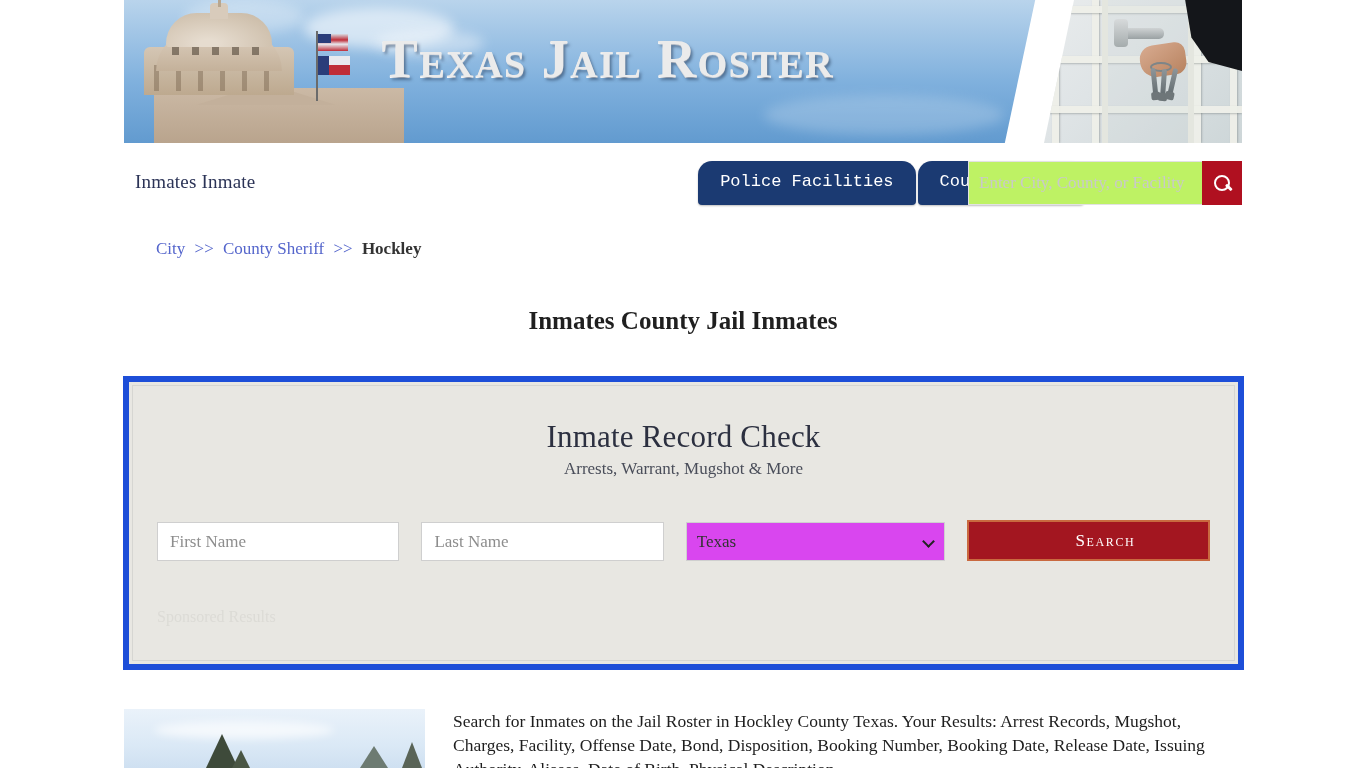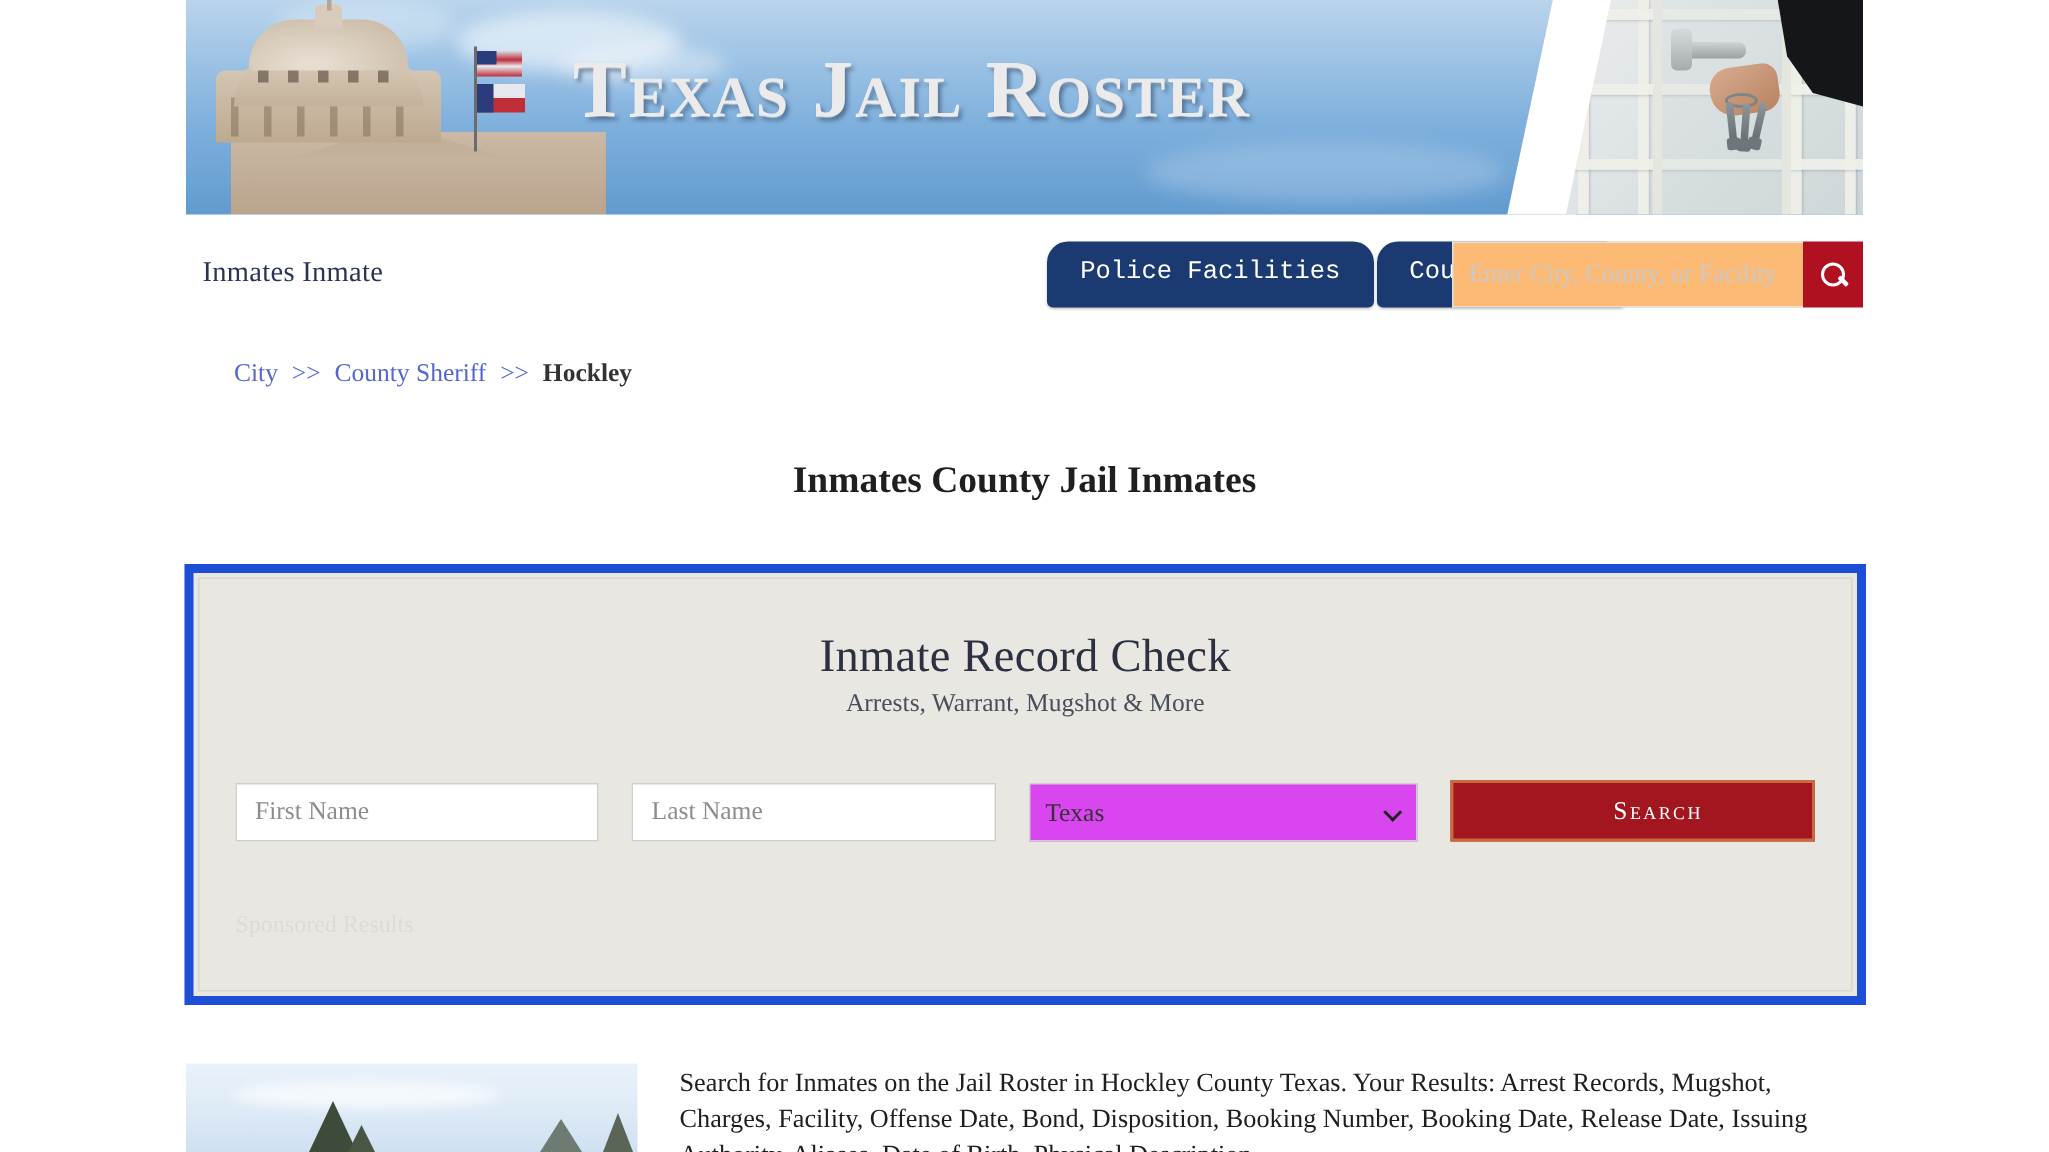--- a/index.html
+++ b/index.html
@@ -198,21 +198,21 @@
   .nav-search input {
     width: 234px;
     height: 44px;
     border: 1px solid #e2e2e2;
     border-right: none;
     outline: none;
     padding: 0 10px;
     font-family: "Liberation Serif", "DejaVu Serif", serif;
     font-size: 17px;
     color: #444;
-    background: #fdba74;
+    background: #bef264;
   }
   .nav-search input::placeholder { color: #c9c9c9; }
   .nav-search-btn {
     width: 40px; height: 44px;
     background: #b01020;
     border: none;
     display: flex; align-items: center; justify-content: center;
     cursor: pointer;
   }
   .mag { width: 17px; height: 17px; position: relative; }
@@ -253,21 +253,21 @@
   }
   .panel-title {
     text-align: center; margin-top: 37px;
     font-size: 31px; color: #2c3040; letter-spacing: .2px;
   }
   .panel-sub {
     text-align: center; margin-top: 4px;
     font-size: 17px; color: #4a4e5a;
   }
   .form-row {
-    display: flex; align-items: center;
+    display: flex; align-items: flex-end;
     margin: 42px 28px 0 28px;
     gap: 22px;
   }
   .form-row input[type=text] {
     height: 39px;
     border: 1px solid #cfcfcf;
     background: #fff;
     padding: 0 12px;
     font-family: "Liberation Serif", "DejaVu Serif", serif;
     font-size: 17px;

